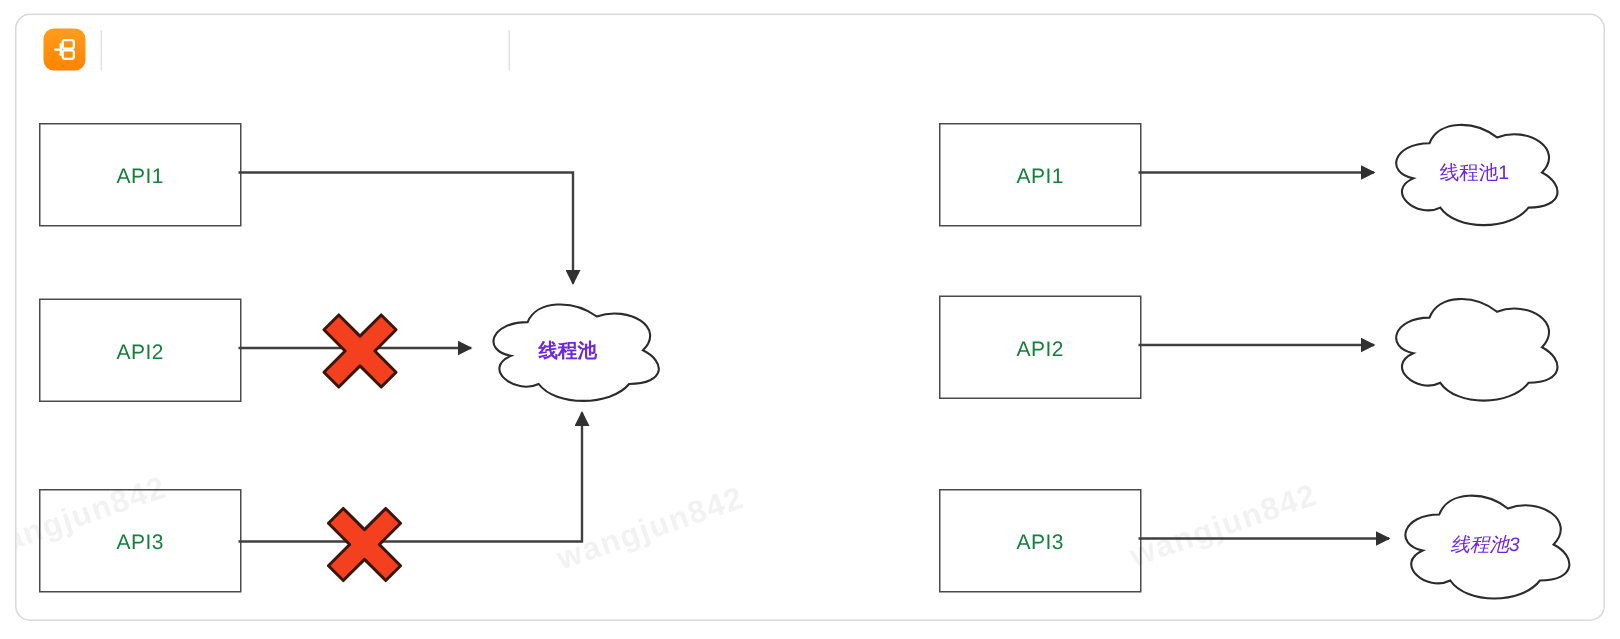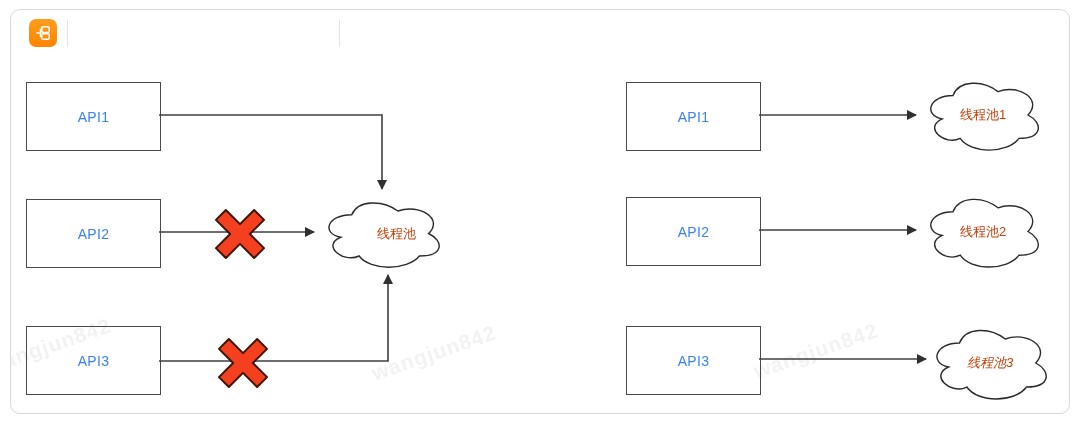--- a/index.html
+++ b/index.html
@@ -7,24 +7,24 @@
   .frame{position:absolute;left:10px;top:9px;width:1058px;height:403px;background:#fff;
          border:1.5px solid #d9d9d9;border-radius:10px;overflow:hidden;}
   
   .logo-btn{position:absolute;left:18px;top:9px;width:28px;height:28px;border-radius:7px;
             background:linear-gradient(#ff9d1c,#ff8400);display:flex;align-items:center;justify-content:center;}
   .vdiv{position:absolute;top:10px;width:1px;height:27px;background:#e4e4e4;}
   .vdiv.d1{left:56px;}
   .vdiv.d2{left:328px;}
   
   .node{position:absolute;width:133px;height:67px;background:#fff;border:1.8px solid #4a4a4a;
-        display:flex;align-items:center;justify-content:center;font-size:14px;color:#3b82f6;
+        display:flex;align-items:center;justify-content:center;font-size:14px;color:#15803d;
         letter-spacing:.3px;z-index:1;}
   .cloud-label{position:absolute;display:flex;align-items:center;justify-content:center;
-        font-size:13px;color:#c2410c;z-index:4;pointer-events:none;}
+        font-size:13px;color:#6d28d9;z-index:4;pointer-events:none;}
   .wm{position:absolute;z-index:2;white-space:nowrap;font-size:21px;font-weight:600;
       letter-spacing:1px;color:rgba(70,70,70,0.07);transform:translate(-50%,-50%) rotate(-19deg);
       pointer-events:none;}
   svg.overlay{position:absolute;left:0;top:0;z-index:3;pointer-events:none;}
   .shape-line{fill:none;stroke:#3f3f3f;stroke-width:1.6;}
   .cloud-shape{fill:#ffffff;stroke:#2b2b2b;stroke-width:1.4;}
   .cross{fill:#f4401f;stroke:#3c1505;stroke-width:2;stroke-linejoin:round;}
 </style>
 </head>
 <body>
@@ -89,18 +89,17 @@
 
     <path class="cloud-shape" d="M 340.75 204.75 C 316.15 204.75 310 223.5 329.68 227.25 C 310 235.5 332.14 253.5 348.13 246 C 359.2 261 396.1 261 408.4 246 C 433 246 433 231 417.625 223.5 C 433 208.5 408.4 193.5 386.875 201 C 371.5 189.75 346.9 189.75 340.75 204.75 Z"></path>
     <path class="cloud-shape" d="M 942 85.5 C 918 85.5 912 105 931.2 108.9 C 912 117.48 933.6 136.2 949.2 128.4 C 960 144 996 144 1008 128.4 C 1032 128.4 1032 112.8 1017 105 C 1032 89.4 1008 73.8 987 81.6 C 972 69.9 948 69.9 942 85.5 Z"></path>
     <path class="cloud-shape" d="M 942 201.75 C 918 201.75 912 221.5 931.2 225.45 C 912 234.14 933.6 253.10000000000002 949.2 245.2 C 960 261 996 261 1008 245.2 C 1032 245.2 1032 229.4 1017 221.5 C 1032 205.7 1008 189.9 987 197.8 C 972 185.95 948 185.95 942 201.75 Z"></path>
     <path class="cloud-shape" d="M 948.5 333 C 924.1 333 918 353 937.52 357 C 918 365.8 939.96 385 955.82 377 C 966.8 393 1003.4 393 1015.6 377 C 1040 377 1040 361 1024.75 353 C 1040 337 1015.6 321 994.25 329 C 979 317 954.6 317 948.5 333 Z"></path>
 
     <path class="cross" d="M -7 -27 L 7 -27 L 7 -7 L 27 -7 L 27 7 L 7 7 L 7 27 L -7 27 L -7 7 L -27 7 L -27 -7 L -7 -7 Z" transform="translate(229,224) rotate(45)"></path>
     <path class="cross" d="M -7 -27 L 7 -27 L 7 -7 L 27 -7 L 27 7 L 7 7 L 7 27 L -7 27 L -7 7 L -27 7 L -27 -7 L -7 -7 Z" transform="translate(232,353) rotate(45)"></path>
   </svg>
 
-  <div class="cloud-label" style="left:324px;top:186px;width:123px;height:75px;">线程池</div>
+  <div class="cloud-label" style="left:306px;top:186px;width:123px;height:75px;font-weight:bold;">线程池</div>
   <div class="cloud-label" style="left:912px;top:66px;width:120px;height:78px;">线程池1</div>
-  <div class="cloud-label" style="left:912px;top:182px;width:120px;height:79px;">线程池2</div>
   <div class="cloud-label" style="left:918px;top:313px;width:122px;height:80px;font-style:italic;">线程池3</div>
 
 </div>
 
 </body></html>

